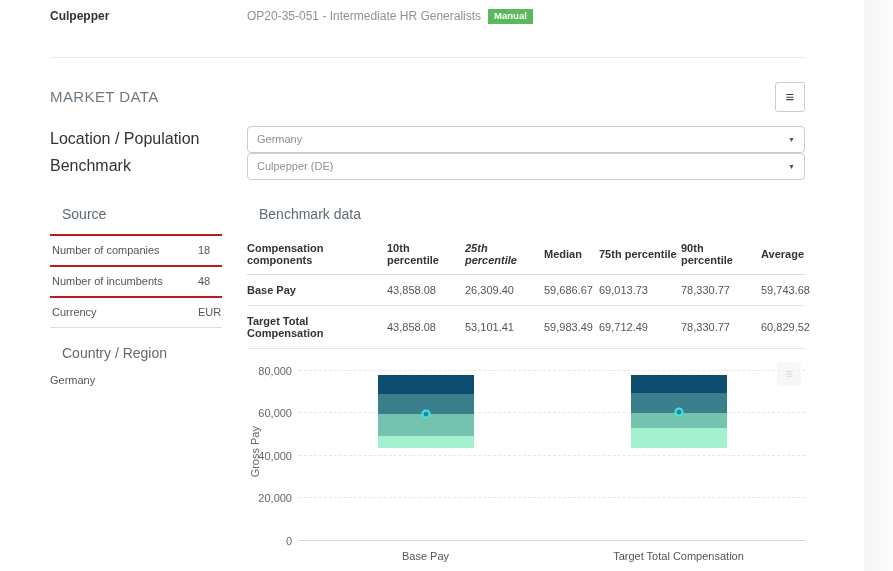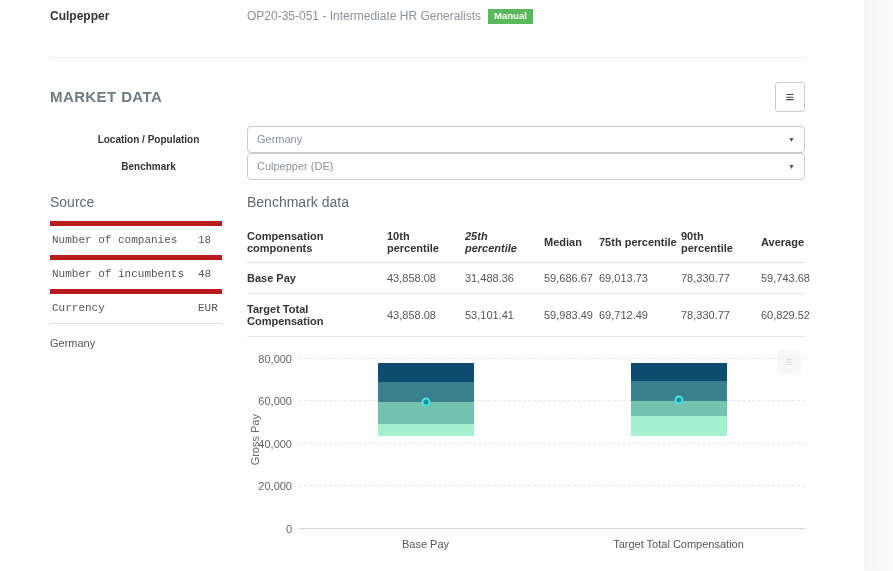--- a/index.html
+++ b/index.html
@@ -32,57 +32,57 @@
   .divider {
     border: none; border-top: 1px solid #ebebeb;
     margin: 33px 88px 0 50px;
   }
   
   .section-head {
     margin: 24px 88px 0 50px;
     display: flex; justify-content: space-between; align-items: flex-start;
   }
   .page-title {
-    margin: 6px 0 0; font-size: 15px; font-weight: 700;
+    margin: 6px 0 0; font-size: 15px; font-weight: 400;
     color: #6e7a84; letter-spacing: .4px; text-transform: uppercase;
   }
   .menu-btn {
     width: 30px; height: 30px;
     background: #fff; border: 1px solid #ccc; border-radius: 3px;
     display: flex; align-items: center; justify-content: center;
     font-size: 15px; font-weight: 700; color: #444; cursor: pointer; padding: 0;
   }
   
   .filter-row {
     display: flex; align-items: center;
     margin: 0 88px 0 50px;
   }
   .filter-row.first { margin-top: 14px; }
   .filter-row + .filter-row { }
-  .filter-label { width: 197px; font-size: 10px; font-weight: 700; color: #333; text-align: center; }
+  .filter-label { width: 197px; font-size: 16px; font-weight: 400; color: #333; }
   .select {
     flex: 1; height: 27px;
     border: 1px solid #ccc; border-radius: 4px; background: #fff;
     display: flex; align-items: center; justify-content: space-between;
     padding: 0 9px; font-size: 11px; color: #8a9299; cursor: pointer;
   }
   .caret { font-size: 7px; color: #555; }
   
   .columns { display: flex; margin: 14px 88px 0 50px; }
   .left-col { width: 197px; flex: none; padding-right: 25px; }
   .right-col { flex: 1; min-width: 0; }
   .col-heading {
-    margin: 0; font-size: 14px; font-weight: 400; color: #5f6a72;
+    margin: 12px; font-size: 14px; font-weight: 400; color: #5f6a72;
   }
   
   .source-table {
     width: 100%; border-collapse: collapse; margin-top: 11px;
     font-size: 11px; color: #555;
   }
-  .source-table tr { border-top: 5px solid #b91c1c; font-family: Liberation Mono, monospace; }
+  .source-table tr { border-top: 2px solid #b91c1c; }
   .source-table tr:last-child { border-bottom: 1px solid #ddd; }
   .source-table td { padding: 8.5px 0 8.5px 2px; }
   .source-table td.val { width: 26px; }
   .country-heading { margin-top: 17px; }
   .country-value { margin-top: 13px; font-size: 11px; color: #555; }
   
   .bench-table {
     width: 100%; border-collapse: collapse; margin-top: 12px;
     font-size: 11px; table-layout: fixed;
   }
@@ -189,20 +189,21 @@
         <tr>
           <td>Number of incumbents</td>
           <td class="val">48</td>
         </tr>
         <tr>
           <td>Currency</td>
           <td class="val">EUR</td>
         </tr>
       </tbody>
     </table>
+    <h2 class="col-heading country-heading">Country / Region</h2>
     <div class="country-value">Germany</div>
   </div>
 
   <div class="right-col">
     <h2 class="col-heading">Benchmark data</h2>
 
     <table class="bench-table">
       <thead>
         <tr>
           <th>Compensation components</th>
@@ -211,21 +212,21 @@
           <th>Median</th>
           <th>75th percentile</th>
           <th>90th percentile</th>
           <th>Average</th>
         </tr>
       </thead>
       <tbody>
         <tr>
           <td class="comp">Base Pay</td>
           <td>43,858.08</td>
-          <td>31,488.36</td>
+          <td>26,309.40</td>
           <td>59,686.67</td>
           <td>69,013.73</td>
           <td>78,330.77</td>
           <td>59,743.68</td>
         </tr>
         <tr>
           <td class="comp">Target Total Compensation</td>
           <td>43,858.08</td>
           <td>53,101.41</td>
           <td>59,983.49</td>

